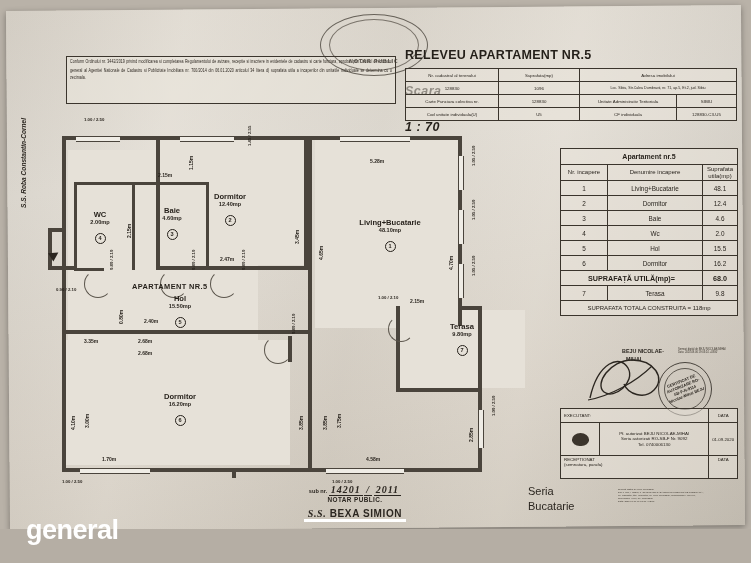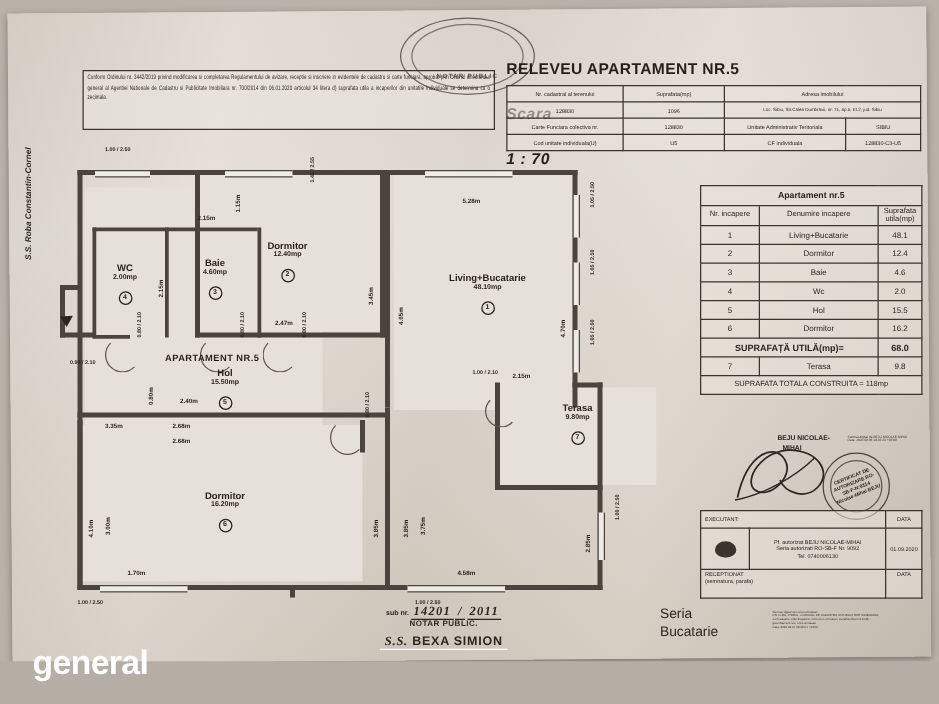--- a/index.html
+++ b/index.html
@@ -88,21 +88,21 @@
   #stamp .tx{position:absolute;width:100%;text-align:center;font-size:5px;font-weight:bold;
       letter-spacing:1px;color:#3a342c;opacity:.8;}
 
   
   #botnot{left:255px;top:484px;width:200px;text-align:center;color:#2b2620;}
   #botnot .l1{font-size:5.6px;font-weight:bold;}
   #botnot .l1 .hand{font-family:"Liberation Serif",serif;font-size:10px;font-style:italic;
      letter-spacing:1px;border-bottom:1px solid #2b2620;padding:0 2px;}
   #botnot .l2{font-size:6.4px;font-weight:bold;letter-spacing:.4px;margin-top:1px;}
   #botnot .l3{font-size:10px;font-weight:bold;letter-spacing:.6px;margin-top:1px;
-     border-bottom:1px solid #ffffff;display:inline-block;padding:0 4px;}
+     border-bottom:3px solid #ffffff;display:inline-block;padding:0 4px;}
   #botnot .l3 .ss{font-family:"Liberation Serif",serif;font-style:italic;}
 
   
   #exec{left:560px;top:408px;width:178px;}
   #exec table{width:178px;}
   #exec td{font-size:4.4px;height:11px;}
   #exec td.l{text-align:left;padding-left:3px;}
   #exec td.c{text-align:center;line-height:5.4px;}
   #execsig{left:580px;top:348px;width:150px;height:58px;}
   #execsig .nm{position:absolute;left:42px;top:0;font-size:5.4px;font-weight:bold;color:#2b2620;}

